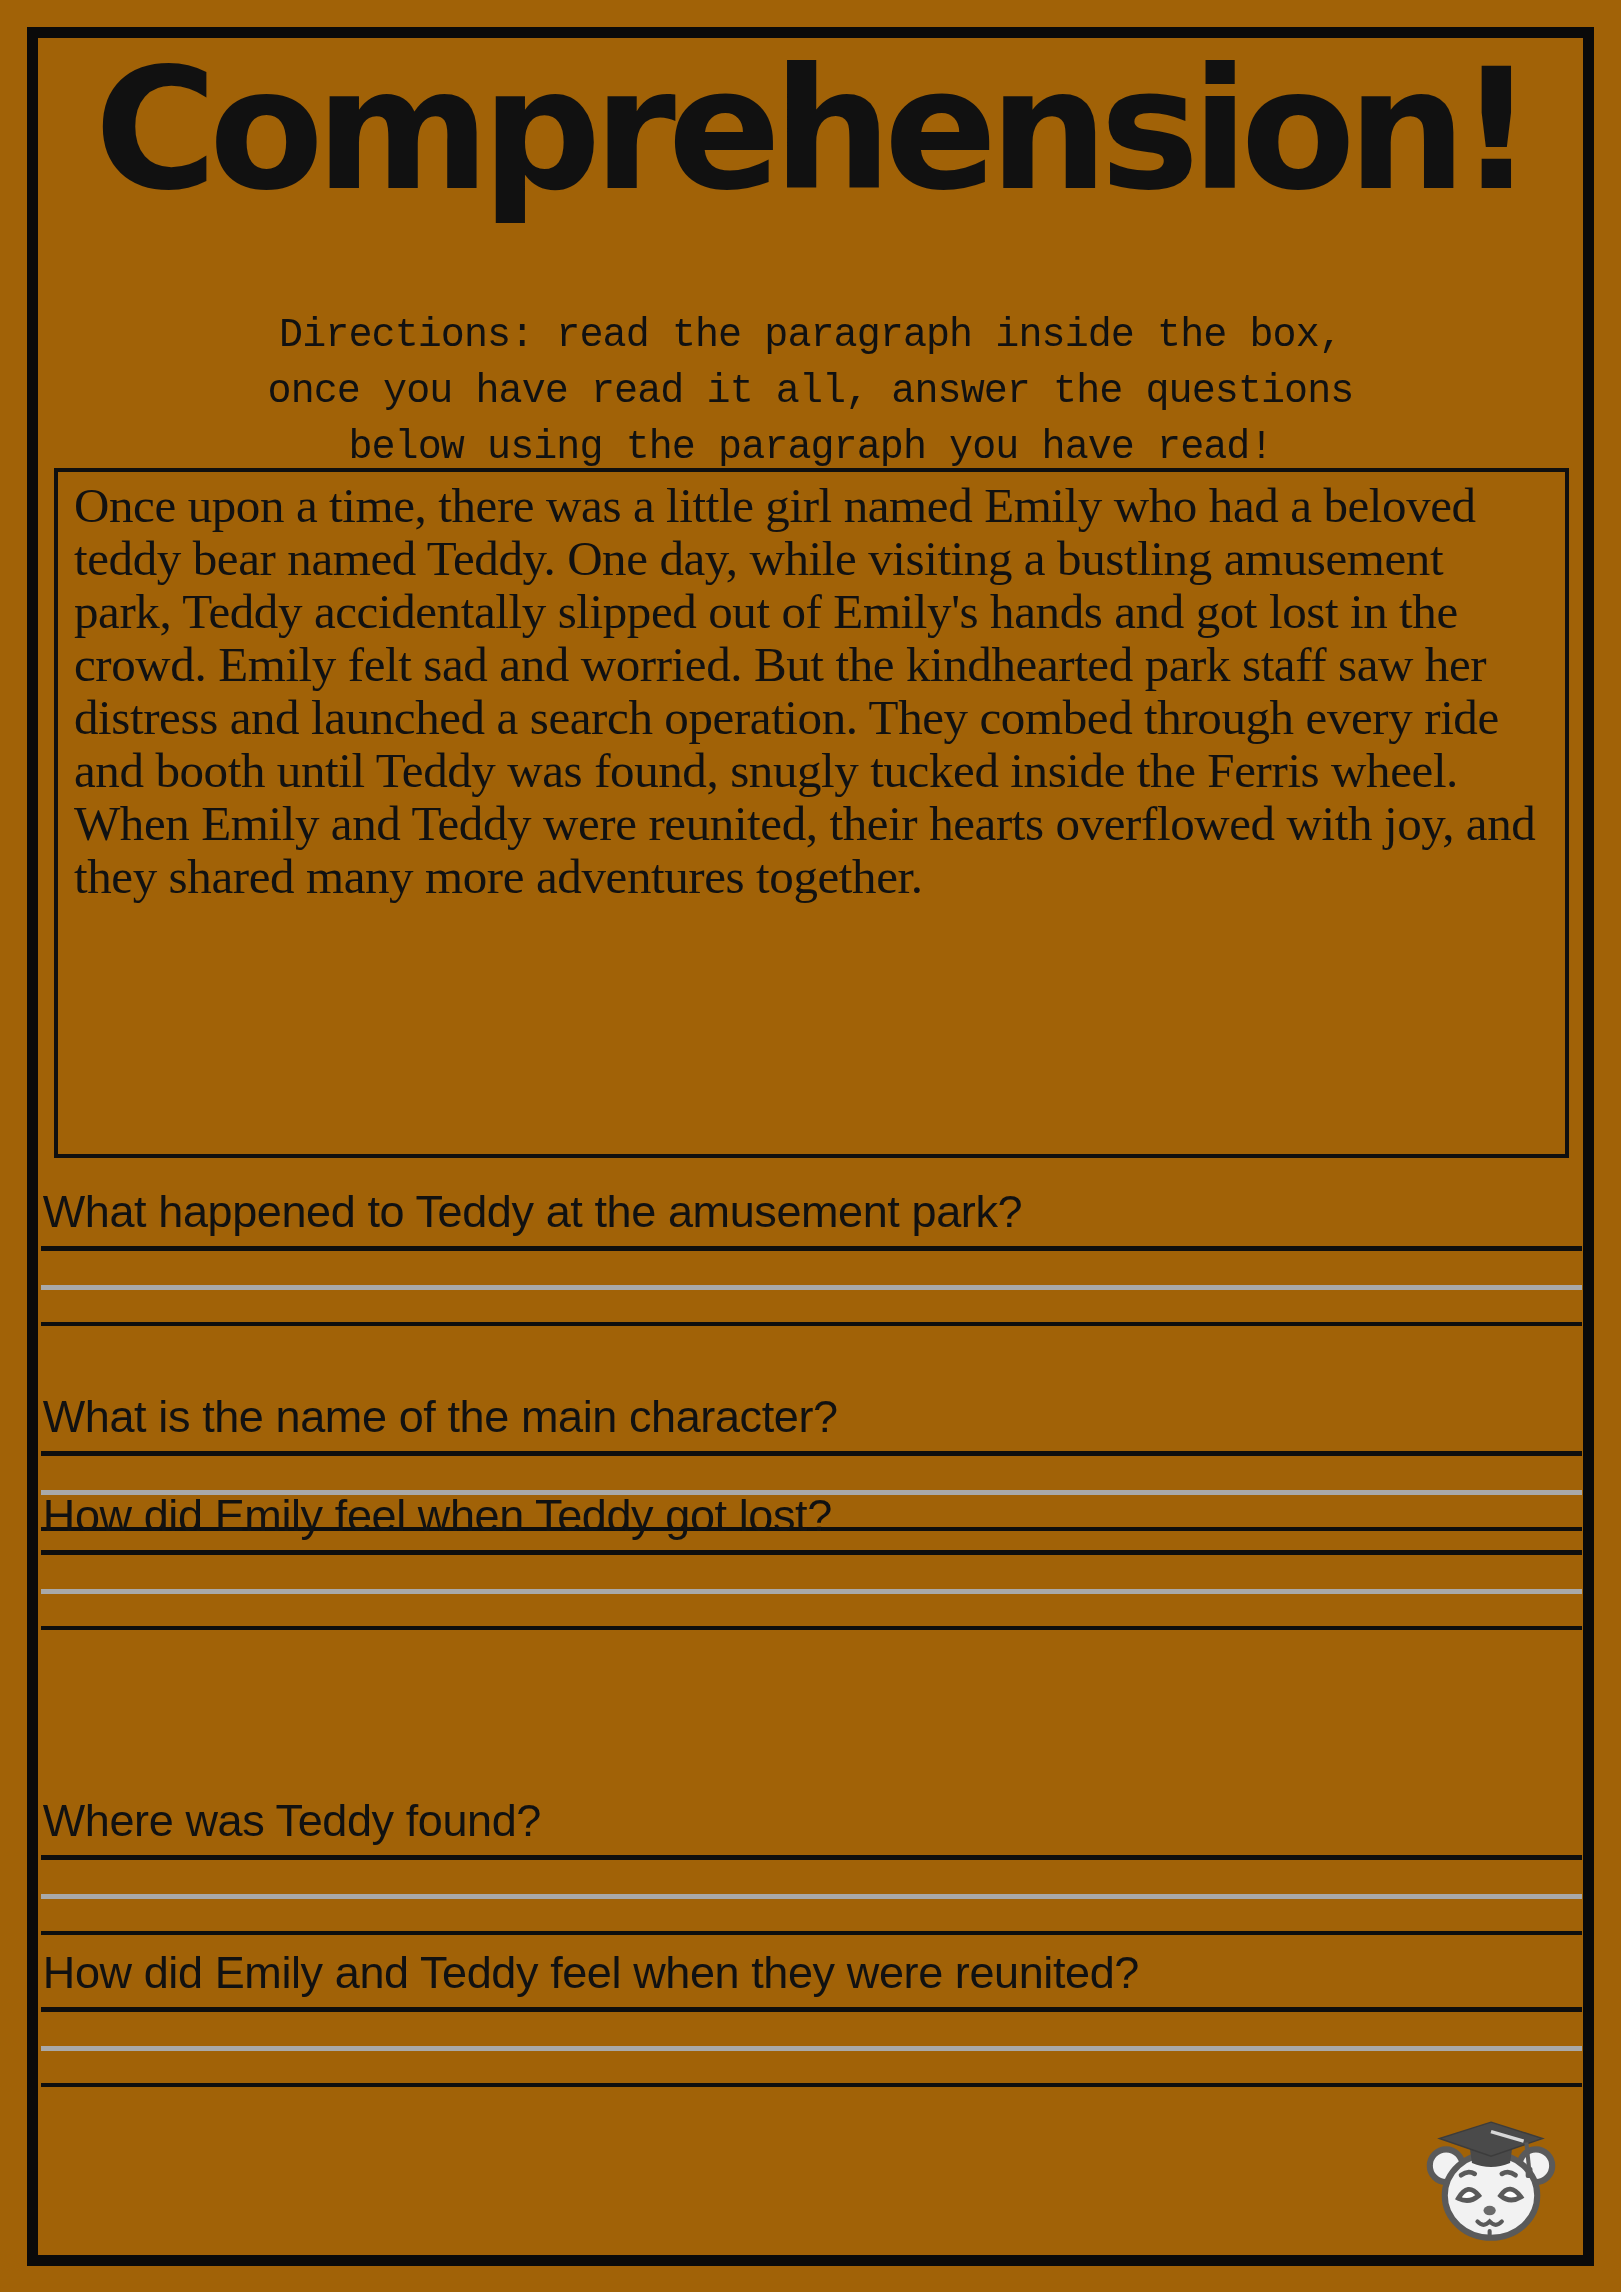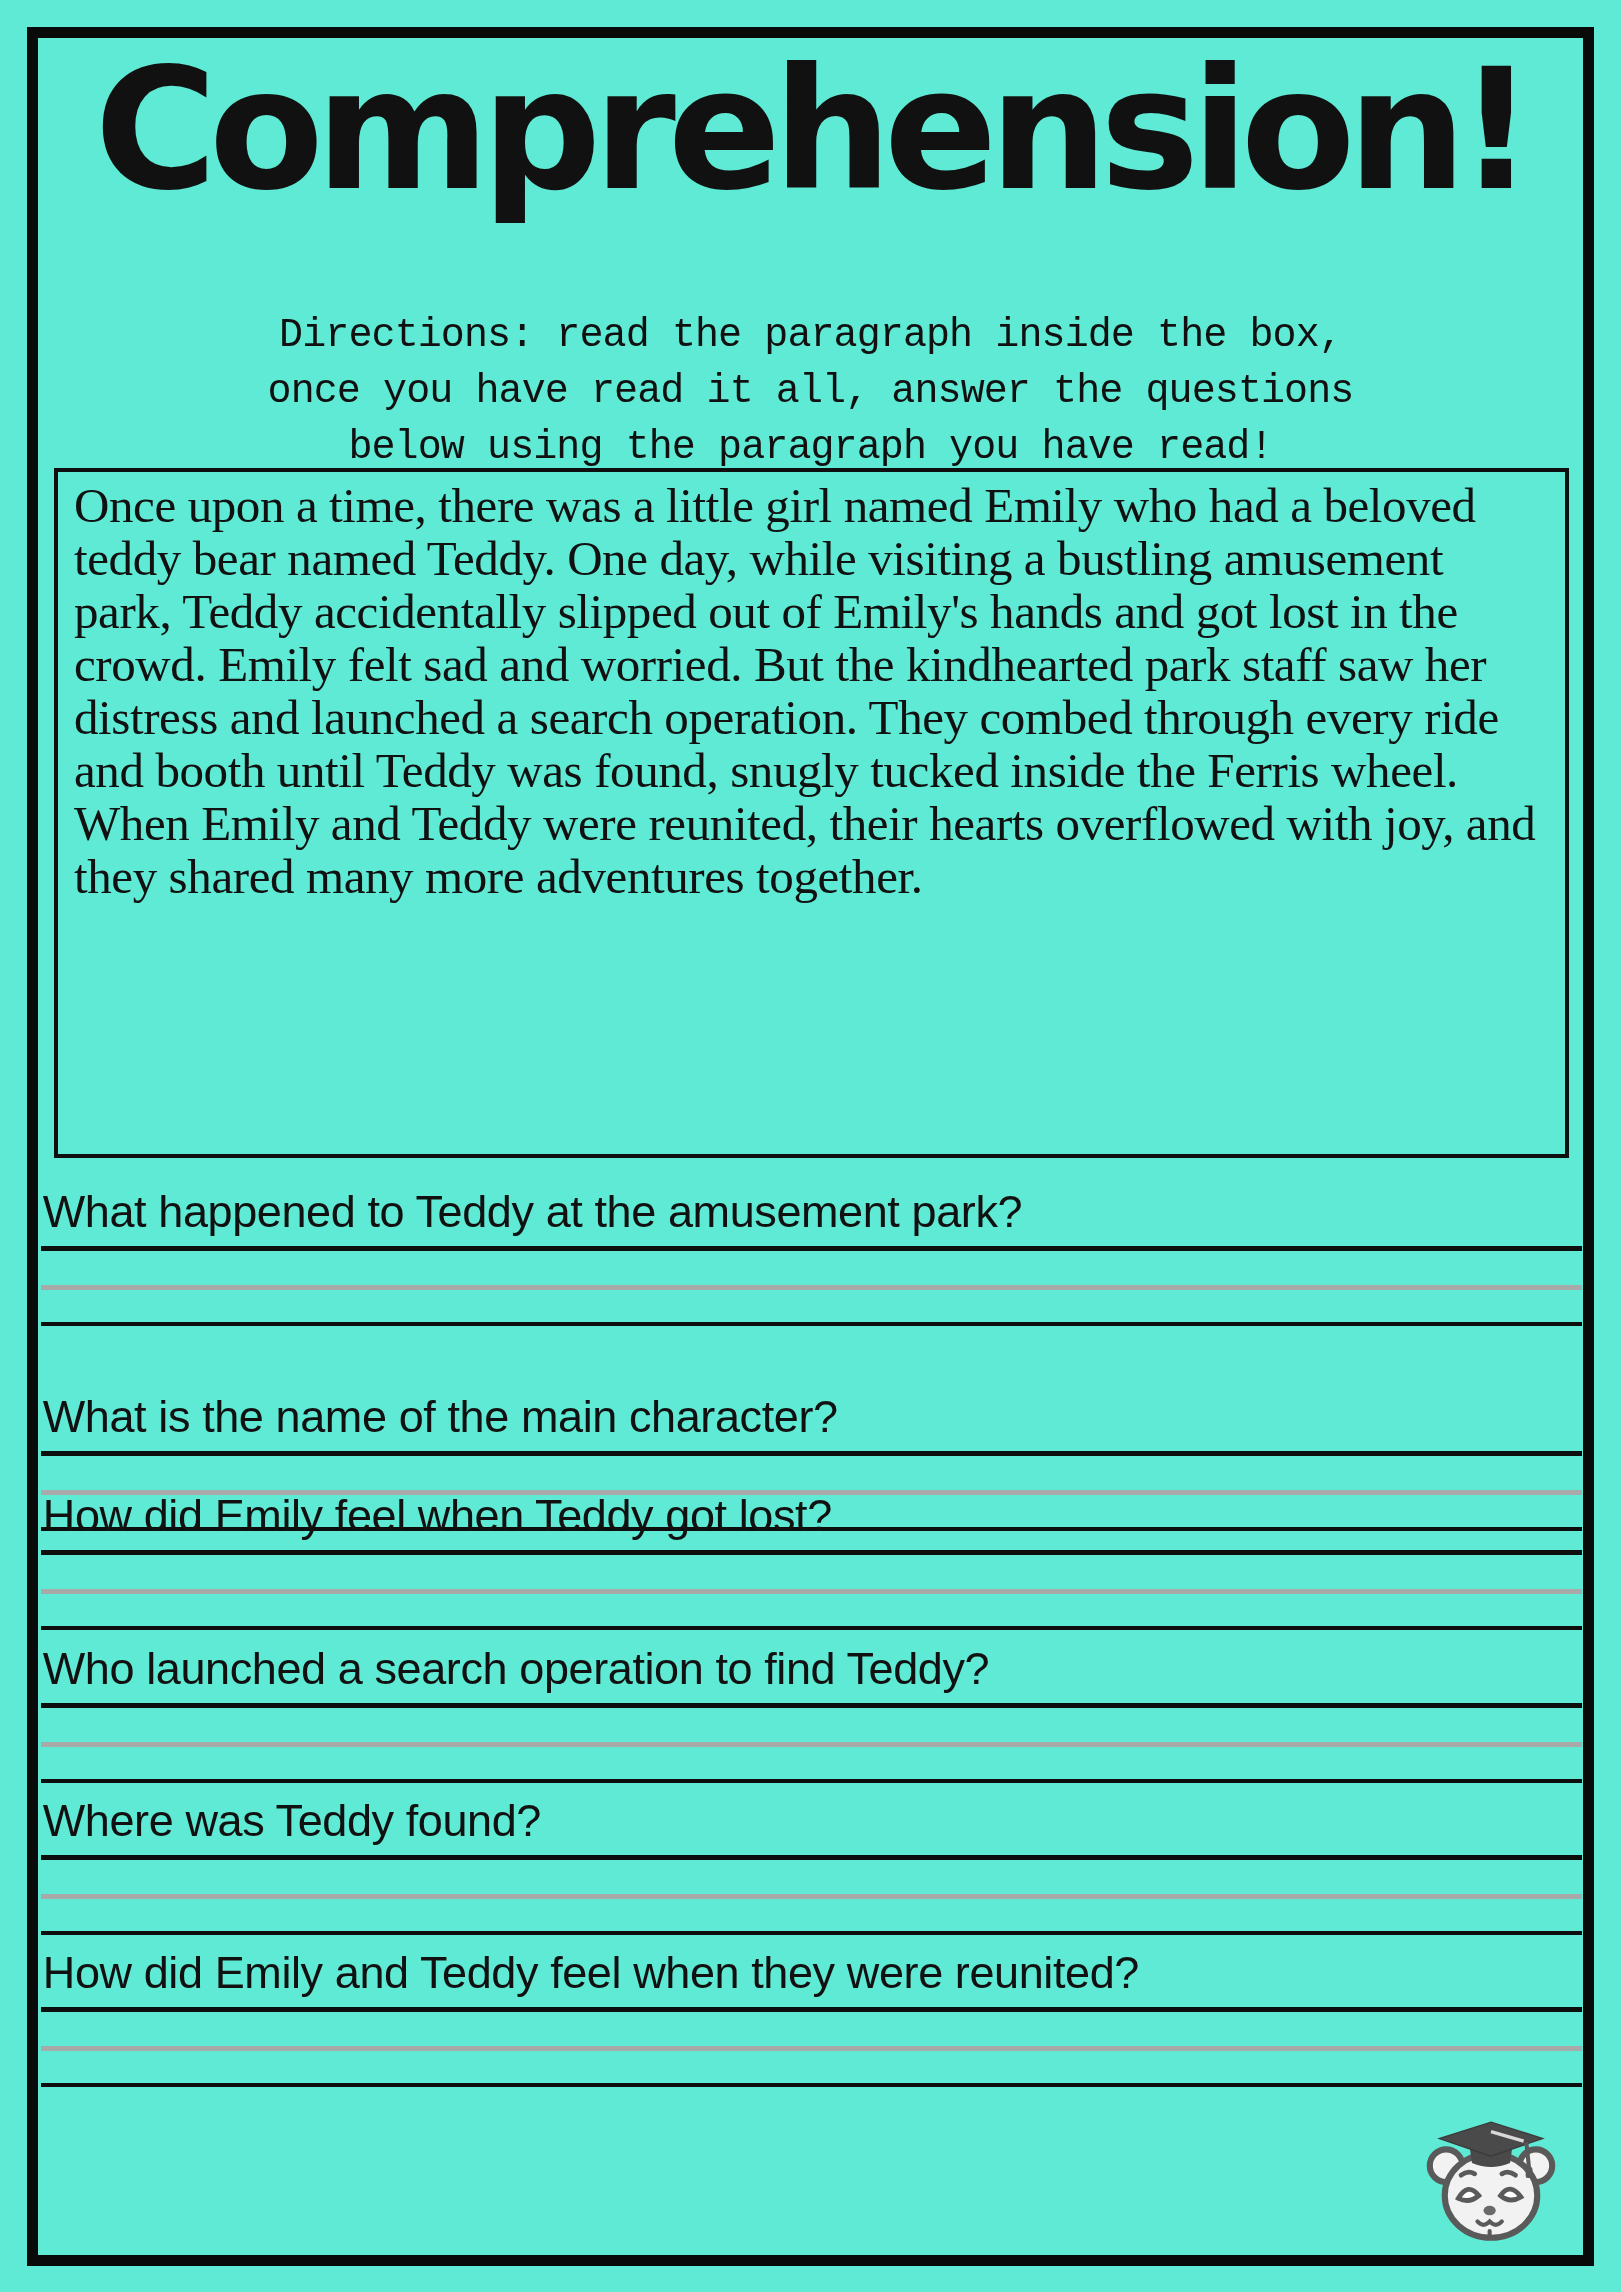--- a/index.html
+++ b/index.html
@@ -4,21 +4,21 @@
 <style>
   html, body {
     margin: 0;
     padding: 0;
     background: #ffffff;
   }
   #page {
     position: relative;
     width: 1621px;
     height: 2293px;
-    background: #5eead4;
+    background: #a16207;
     font-family: "Liberation Sans", sans-serif;
     color: #111111;
     overflow: hidden;
   }
   .page-border {
     position: absolute;
     left: 27px;
     top: 27px;
     right: 27px;
     bottom: 27px;
@@ -152,27 +152,20 @@
   </div>
 
   <div class="question q3">
     <div class="q-text">How did Emily feel when Teddy got lost?</div>
     <div class="answer-lines">
       <div class="line gray"></div>
       <div class="line black"></div>
     </div>
   </div>
 
-  <div class="question q4">
-    <div class="q-text">Who launched a search operation to find Teddy?</div>
-    <div class="answer-lines">
-      <div class="line gray"></div>
-      <div class="line black"></div>
-    </div>
-  </div>
 
   <div class="question q5">
     <div class="q-text">Where was Teddy found?</div>
     <div class="answer-lines">
       <div class="line gray"></div>
       <div class="line black"></div>
     </div>
   </div>
 
   <div class="question q6">

